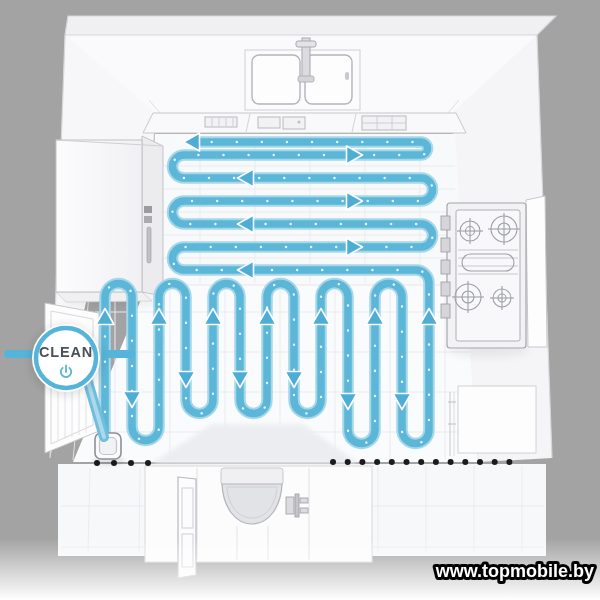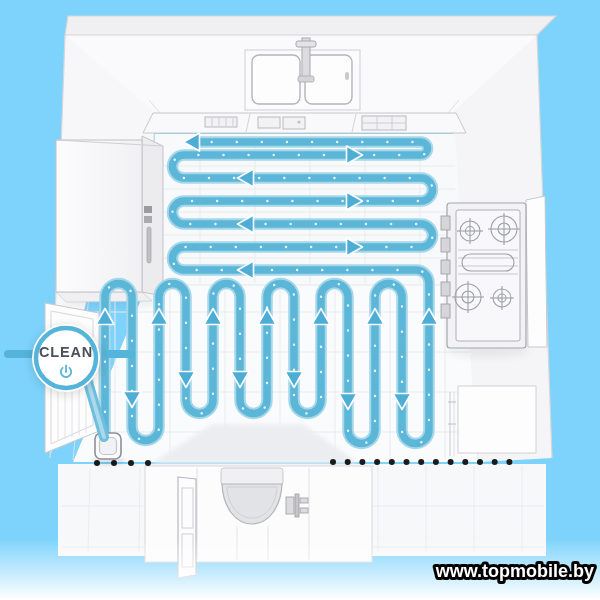--- a/index.html
+++ b/index.html
@@ -1,17 +1,17 @@
 <!DOCTYPE html>
 <html><head>
 <meta charset="utf-8">
 <style>
   html,body{margin:0;padding:0;background:#fff;}
   .stage{
-    position:relative;width:600px;height:600px;overflow:hidden;background:#7dd3fc;
+    position:relative;width:600px;height:600px;overflow:hidden;background:#a3a3a3;
     font-family:"Liberation Sans", sans-serif;
   }
   svg{display:block}
   text{font-family:"Liberation Sans", sans-serif;}
 </style>
 </head>
 <body>
 
 <div class="stage">
 <svg id="scene-svg" width="600" height="600" viewBox="0 0 600 600">

